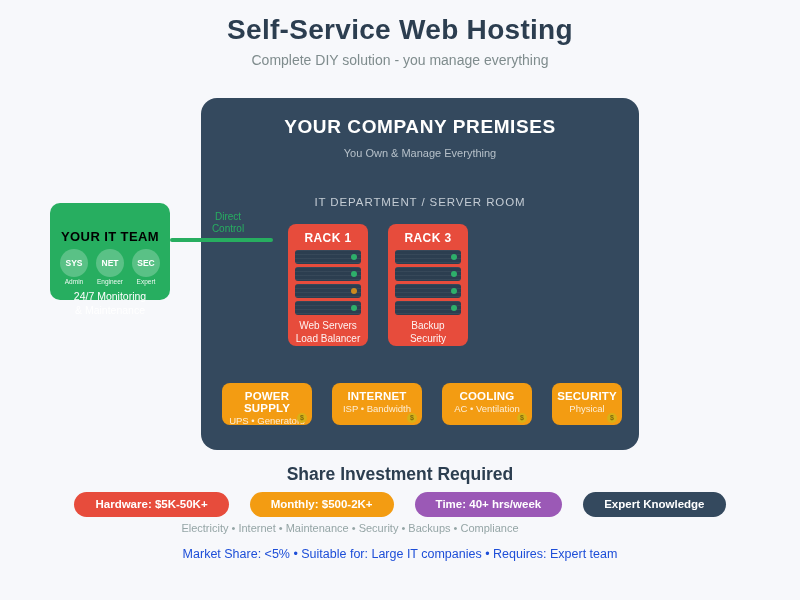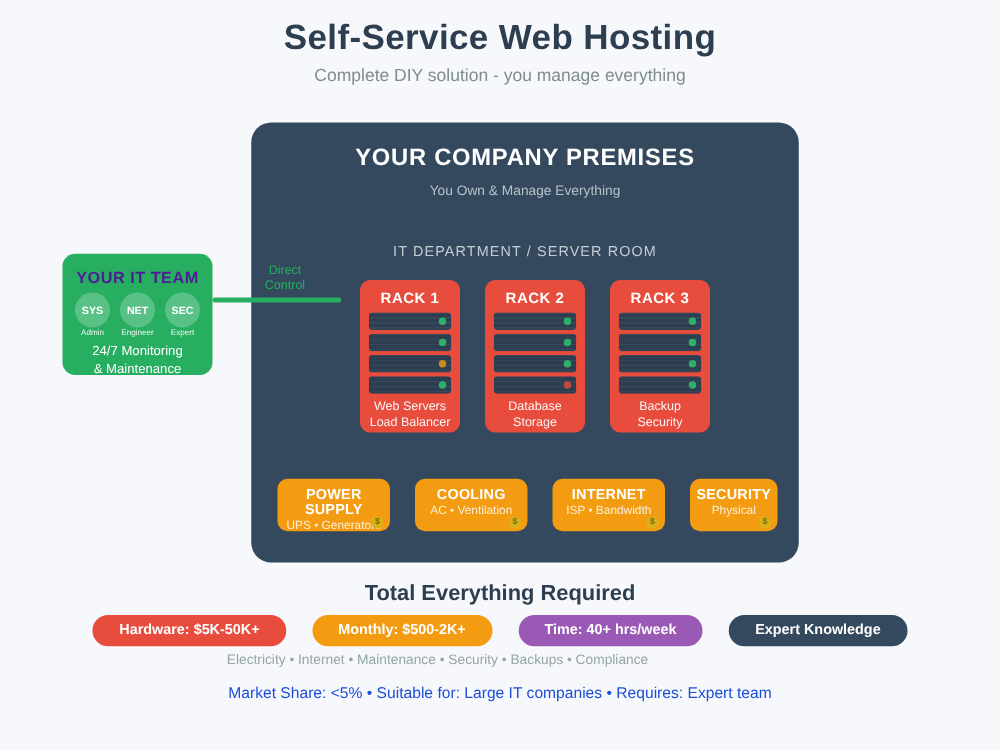--- a/index.html
+++ b/index.html
@@ -79,21 +79,21 @@
     background:#d9b117; border-radius:50%;
     font-size:7px; line-height:10px; color:#7d6a10; text-align:center; font-weight:bold;
   }
   .money-bag-icon::after { content:"$"; }
 
   
   .it-team {
     position:absolute; left:50px; top:203px; width:120px; height:97px;
     background:#27ae60; border-radius:10px; text-align:center;
   }
-  .team-title { margin-top:11px; font-size:13px; font-weight:bold; color:#4c1d95; letter-spacing:0.4px; }
+  .team-title { margin-top:26px; font-size:13px; font-weight:bold; color:#000000; letter-spacing:0.4px; }
   .team-members { margin-top:5px; display:flex; justify-content:center; gap:6px; }
   .member { width:30px; }
   .member-circle {
     width:28px; height:28px; margin:0 auto; border-radius:50%;
     background:rgba(255,255,255,0.24);
     font-size:8.5px; font-weight:bold; color:#ffffff; line-height:28px;
   }
   .member-role { margin-top:1px; font-size:6.5px; color:rgba(255,255,255,0.92); }
   .team-note { margin-top:5px; font-size:10.5px; line-height:1.3; color:#ffffff; }
 
@@ -159,41 +159,20 @@
           <div class="server-bar">
               <span class="led" style="background: rgb(46, 204, 113);"></span>
             </div>
         </div>
         <div class="rack-label">
           <span>Web Servers</span><br>
           <span>Load Balancer</span>
         </div>
       </div>
 
-      <div class="rack">
-        <div class="rack-title">RACK 2</div>
-        <div class="rack-bars">
-          <div class="server-bar">
-              <span class="led" style="background: rgb(46, 204, 113);"></span>
-            </div>
-          <div class="server-bar">
-              <span class="led" style="background: rgb(46, 204, 113);"></span>
-            </div>
-          <div class="server-bar">
-              <span class="led" style="background: rgb(46, 204, 113);"></span>
-            </div>
-          <div class="server-bar">
-              <span class="led" style="background: rgb(231, 76, 60);"></span>
-            </div>
-        </div>
-        <div class="rack-label">
-          <span>Database</span><br>
-          <span>Storage</span>
-        </div>
-      </div>
 
       <div class="rack">
         <div class="rack-title">RACK 3</div>
         <div class="rack-bars">
           <div class="server-bar">
               <span class="led" style="background: rgb(46, 204, 113);"></span>
             </div>
           <div class="server-bar">
               <span class="led" style="background: rgb(46, 204, 113);"></span>
             </div>
@@ -212,27 +191,27 @@
 
     </div>
 
     <div class="infra-row">
       <div class="infra-box w90">
         <div class="infra-title">POWER SUPPLY</div>
         <div class="infra-sub">UPS • Generators</div>
         <span class="money-bag-icon"></span>
       </div>
       <div class="infra-box w90">
+        <div class="infra-title">INTERNET</div>
+        <div class="infra-sub">ISP • Bandwidth</div>
+        <span class="money-bag-icon"></span>
+      </div>
+      <div class="infra-box w90">
         <div class="infra-title">COOLING</div>
         <div class="infra-sub">AC • Ventilation</div>
-        <span class="money-bag-icon"></span>
-      </div>
-      <div class="infra-box w90">
-        <div class="infra-title">INTERNET</div>
-        <div class="infra-sub">ISP • Bandwidth</div>
         <span class="money-bag-icon"></span>
       </div>
       <div class="infra-box w70">
         <div class="infra-title">SECURITY</div>
         <div class="infra-sub">Physical</div>
         <span class="money-bag-icon"></span>
       </div>
     </div>
   </div>
 
@@ -257,21 +236,21 @@
       <span>&amp; Maintenance</span>
     </div>
   </div>
 
   <div class="conn-line"></div>
   <div class="conn-label">
     <span>Direct</span><br>
     <span>Control</span>
   </div>
 
-  <div class="invest-title">Total Everything Required</div>
+  <div class="invest-title">Share Investment Required</div>
   <div class="pills-row">
     <div class="pill" style="background: rgb(231, 76, 60);">Hardware: $5K-50K+</div>
     <div class="pill" style="background: rgb(243, 156, 18);">Monthly: $500-2K+</div>
     <div class="pill" style="background: rgb(155, 89, 182);">Time: 40+ hrs/week</div>
     <div class="pill" style="background: rgb(52, 73, 94);">Expert Knowledge</div>
   </div>
   <div class="costs-note">Electricity • Internet • Maintenance • Security • Backups • Compliance</div>
   <div class="footer-note">Market Share: &lt;5% • Suitable for: Large IT companies • Requires: Expert team</div>
 
 </div>

